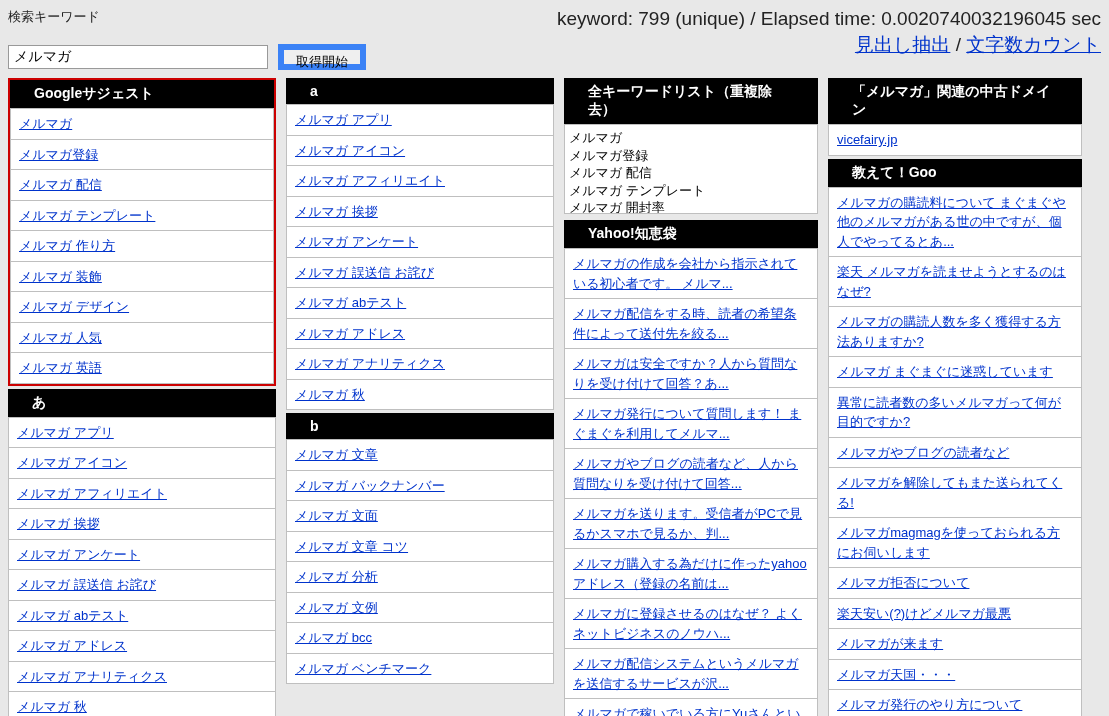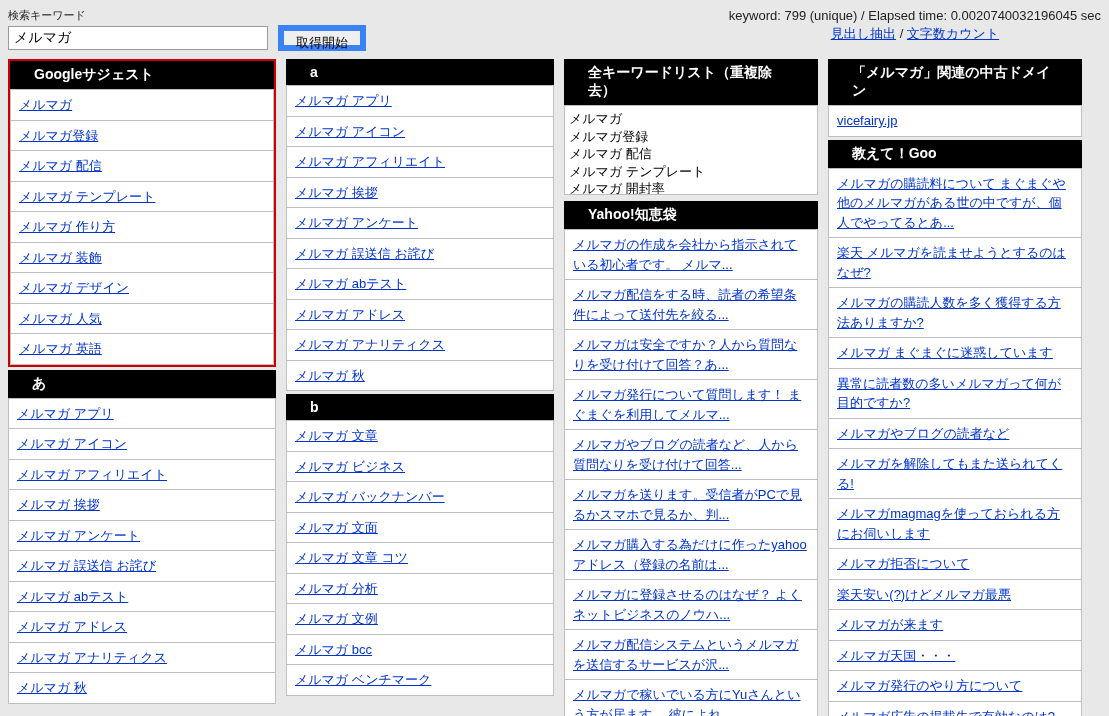--- a/index.html
+++ b/index.html
@@ -6,25 +6,25 @@
   body {
     margin: 0;
     padding: 8px;
     background: #e8e8e8;
     font-family: "MS PGothic", "Hiragino Kaku Gothic Pro", sans-serif;
     font-size: 13px;
     color: #222;
   }
   .top-row { display: flex; justify-content: space-between; align-items: flex-start; margin-bottom: 8px; }
   .top-left { display: flex; flex-direction: column; }
-  .search-label { font-size: 11px; margin-bottom: 2px; }
+  .search-label { font-size: 13px; margin-bottom: 18px; }
   .search-row { display: flex; align-items: center; gap: 10px; }
   .search-input { width: 260px; height: 24px; border: 1px solid #999; background: #fff; padding: 2px 5px; font-size: 14px; }
   .start-btn { height: 26px; padding: 3px 12px; background: #efefef; border: 6px solid #3b82f6; font-size: 13px; cursor: pointer; }
-  .top-right { text-align: center; font-size: 13px; }
+  .top-right { text-align: right; font-size: 19px; }
   .top-right .links { margin-top: 2px; }
   a { color: #0033cc; text-decoration: underline; cursor: pointer; }
   .cols { display: flex; gap: 10px; align-items: flex-start; }
   .col { flex: 0 0 268px; display: flex; flex-direction: column; }
   .col:nth-child(3) { flex: 0 0 254px; }
   .col:nth-child(4) { flex: 0 0 254px; }
   .panel { margin-bottom: 3px; }
   .panel.outlined-red { border: 2px solid #cc0000; }
   .panel-head { background: #000; color: #fff; font-weight: bold; font-size: 14px; padding: 5px 24px; }
   .list-cell { background: #fff; border: 1px solid #bfbfbf; border-top: none; padding: 5px 8px; font-size: 13px; line-height: 1.5; }
@@ -98,21 +98,20 @@
           <div class="list-cell"><a>メルマガ abテスト</a></div>
           <div class="list-cell"><a>メルマガ アドレス</a></div>
           <div class="list-cell"><a>メルマガ アナリティクス</a></div>
           <div class="list-cell"><a>メルマガ 秋</a></div>
         </div>
     </div>
     <div class="panel">
       <div class="panel-head">b</div>
       <div>
           <div class="list-cell"><a>メルマガ 文章</a></div>
-          <div class="list-cell"><a>メルマガ ビジネス</a></div>
           <div class="list-cell"><a>メルマガ バックナンバー</a></div>
           <div class="list-cell"><a>メルマガ 文面</a></div>
           <div class="list-cell"><a>メルマガ 文章 コツ</a></div>
           <div class="list-cell"><a>メルマガ 分析</a></div>
           <div class="list-cell"><a>メルマガ 文例</a></div>
           <div class="list-cell"><a>メルマガ bcc</a></div>
           <div class="list-cell"><a>メルマガ ベンチマーク</a></div>
         </div>
     </div>
 

